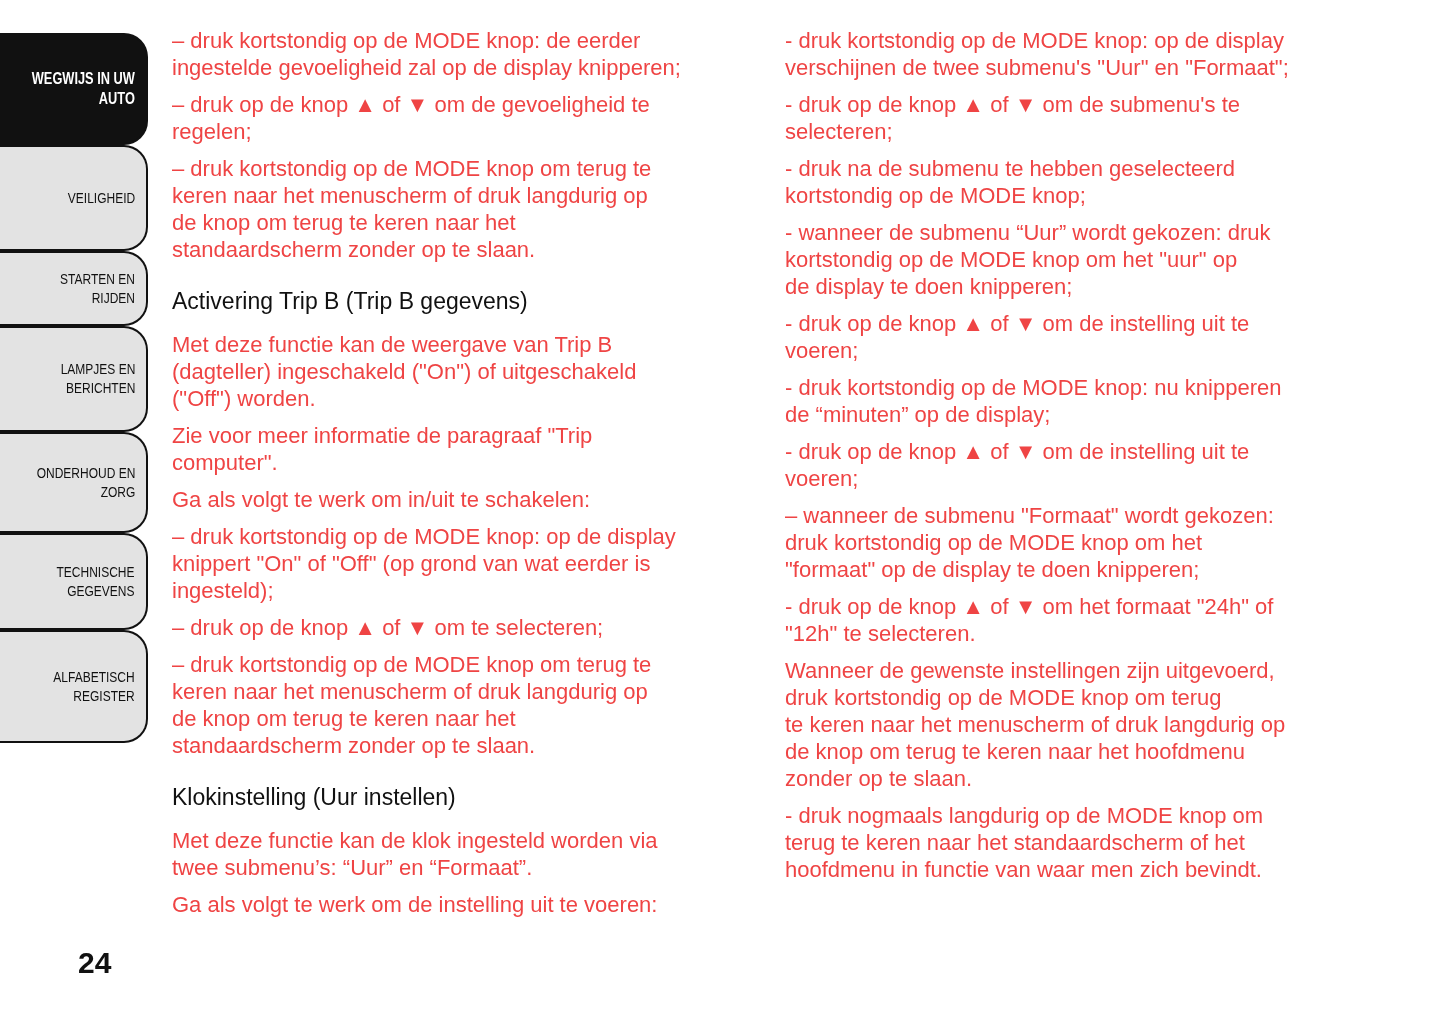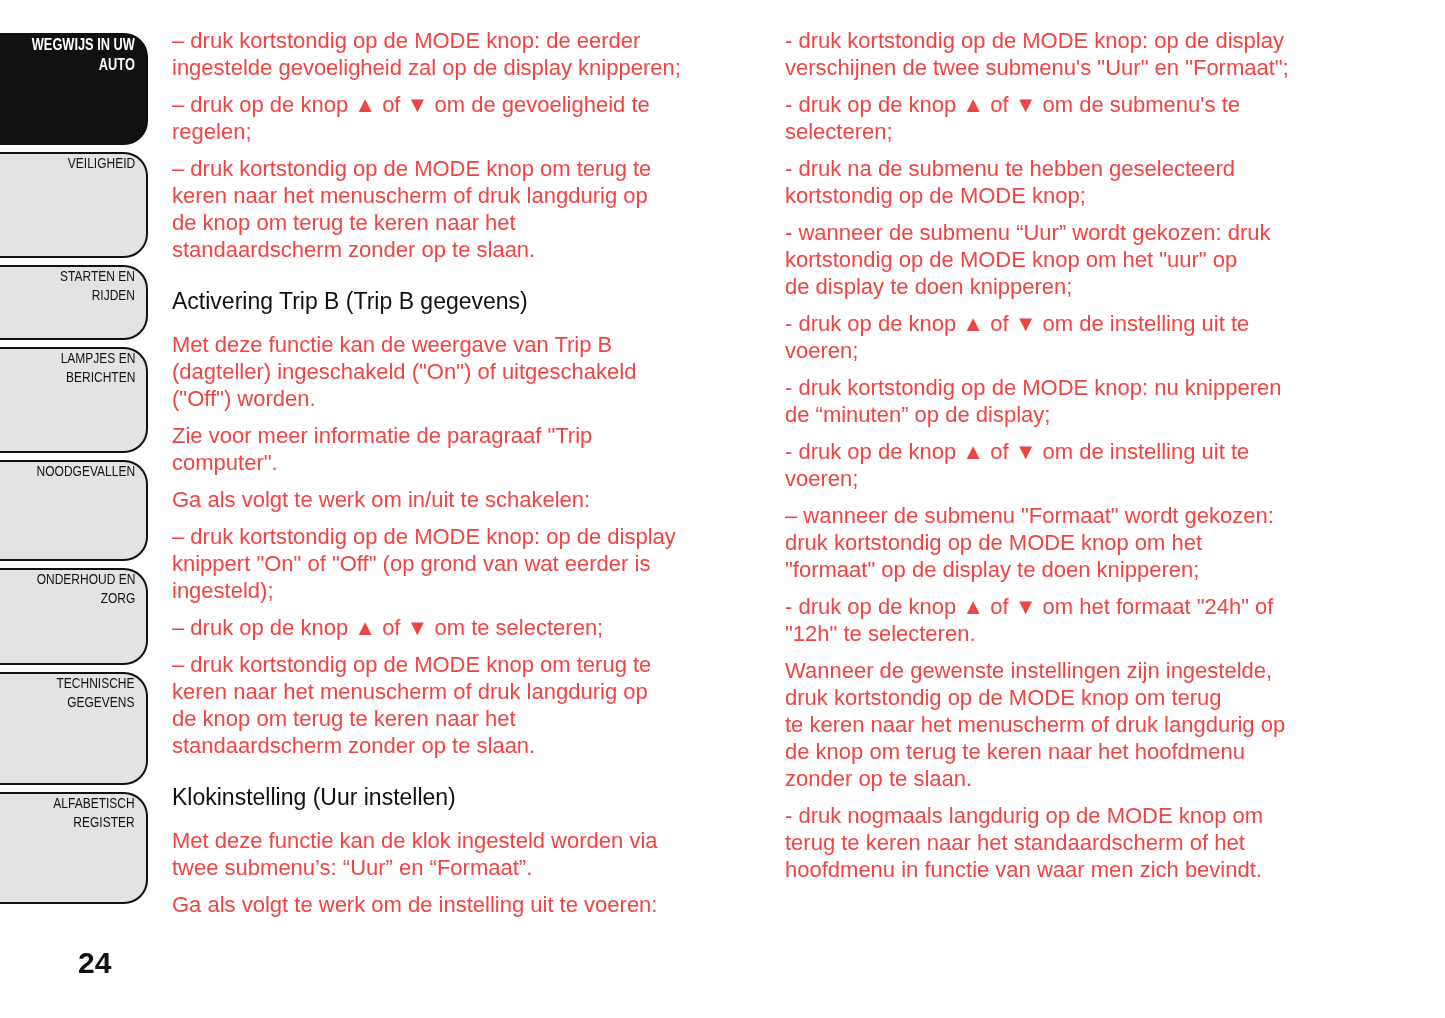--- a/index.html
+++ b/index.html
@@ -16,27 +16,26 @@
 
   
   .sidebar {
     position: absolute;
     left: 0;
     top: 33px;
     width: 148px;
   }
   .tab {
     height: 106px;
-    margin-bottom: 7px;
     background: #e3e3e3;
     border: 2px solid #111111;
     border-left: none;
     border-radius: 0 24px 24px 0;
     display: flex;
-    align-items: flex-start;
+    align-items: center;
     justify-content: flex-end;
     padding-right: 11px;
     overflow: hidden;
   }
   .tab:nth-child(1) { height: 112px; }
   .tab:nth-child(3) { height: 75px; }
   .tab:nth-child(5) { height: 101px; }
   .tab:nth-child(6) { height: 97px; }
   .tab:nth-child(7) { height: 113px; }
   .tab:nth-child(8) { height: 112px; }
@@ -108,23 +107,20 @@
       <span class="tab-label">VEILIGHEID</span>
     </div>
     <div class="tab">
       <span class="tab-label">STARTEN EN RIJDEN</span>
     </div>
     <div class="tab">
       <span class="tab-label">LAMPJES EN
 BERICHTEN</span>
     </div>
     <div class="tab">
-      <span class="tab-label">NOODGEVALLEN</span>
-    </div>
-    <div class="tab">
       <span class="tab-label">ONDERHOUD EN
 ZORG</span>
     </div>
     <div class="tab">
       <span class="tab-label">TECHNISCHE
 GEGEVENS</span>
     </div>
     <div class="tab">
       <span class="tab-label">ALFABETISCH
 REGISTER</span>
@@ -178,21 +174,21 @@
 voeren;</p>
       <p>- druk kortstondig op de MODE knop: nu knipperen
 de “minuten” op de display;</p>
       <p>- druk op de knop ▲ of ▼ om de instelling uit te
 voeren;</p>
       <p>– wanneer de submenu "Formaat" wordt gekozen:
 druk kortstondig op de MODE knop om het
 "formaat" op de display te doen knipperen;</p>
       <p>- druk op de knop ▲ of ▼ om het formaat "24h" of
 "12h" te selecteren.</p>
-      <p>Wanneer de gewenste instellingen zijn ingestelde,
+      <p>Wanneer de gewenste instellingen zijn uitgevoerd,
 druk kortstondig op de MODE knop om terug
 te keren naar het menuscherm of druk langdurig op
 de knop om terug te keren naar het hoofdmenu
 zonder op te slaan.</p>
       <p>- druk nogmaals langdurig op de MODE knop om
 terug te keren naar het standaardscherm of het
 hoofdmenu in functie van waar men zich bevindt.</p>
     </section>
   </main>
 

